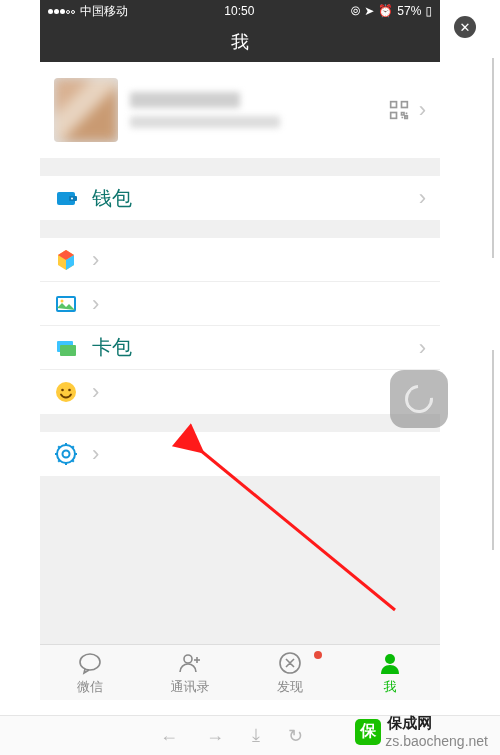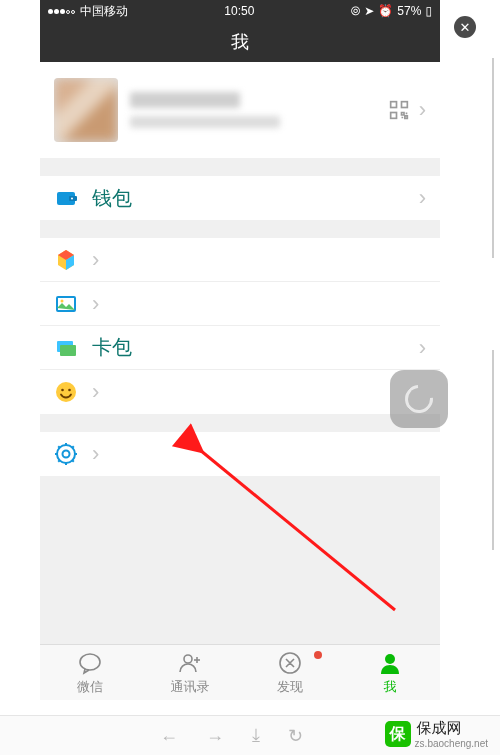--- a/index.html
+++ b/index.html
@@ -31,22 +31,22 @@
   .tic{width:26px;height:26px}
   .close{position:absolute;right:24px;top:16px;width:22px;height:22px;border-radius:50%;background:#4a4a4a;color:#fff;display:flex;align-items:center;justify-content:center;font-size:13px;cursor:pointer}
   .vline{position:absolute;right:6px;top:58px;width:2px;height:200px;background:#ccc}
   .vline2{position:absolute;right:6px;top:350px;width:2px;height:200px;background:#ccc}
   .float-btn{position:absolute;right:52px;top:370px;width:58px;height:58px;border-radius:14px;background:rgba(130,130,130,.55);display:flex;align-items:center;justify-content:center}
   .float-btn .ring{width:28px;height:28px;border:3px solid #e8e8e8;border-radius:50%;border-top-color:transparent;transform:rotate(40deg)}
   .arrow-svg{position:absolute;left:40px;top:0;width:400px;height:700px;pointer-events:none}
   .toolbar{position:absolute;left:0;right:0;bottom:0;height:40px;border-top:1px solid #e5e5e5;background:#fafafa;display:flex;align-items:center;gap:28px;padding-left:160px;color:#b8b8b8;font-size:18px}
   .wm{position:absolute;right:12px;bottom:6px;display:flex;align-items:center;gap:6px}
   .wm .logo{width:26px;height:26px;border-radius:5px;background:#19c100;display:flex;align-items:center;justify-content:center;color:#fff;font-weight:700;font-size:16px}
-  .wm .t1{font-size:15px;font-weight:400;color:#222}
-  .wm .t2{font-size:10px;color:#888;margin-left:-2px}
+  .wm .t1{font-size:15px;font-weight:700;color:#222}
+  .wm .t2{font-size:14px;color:#888;margin-left:-2px}
   .red-dot{position:absolute;width:8px;height:8px;background:#e74c3c;border-radius:50%;top:6px;right:calc(25% + 18px)}
 </style>
 </head>
 <body>
 
 <div class="page">
   <div class="phone">
 
     <div class="status">
       <div class="l">

